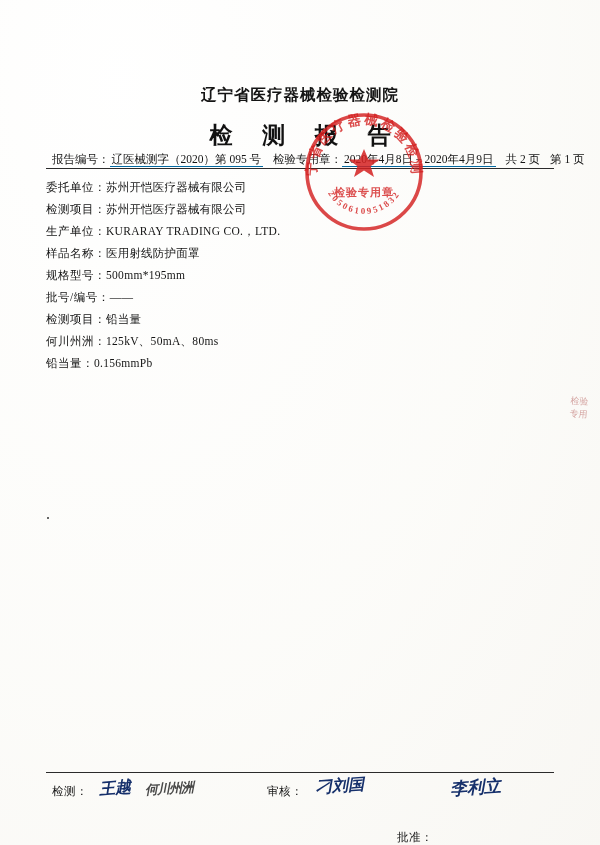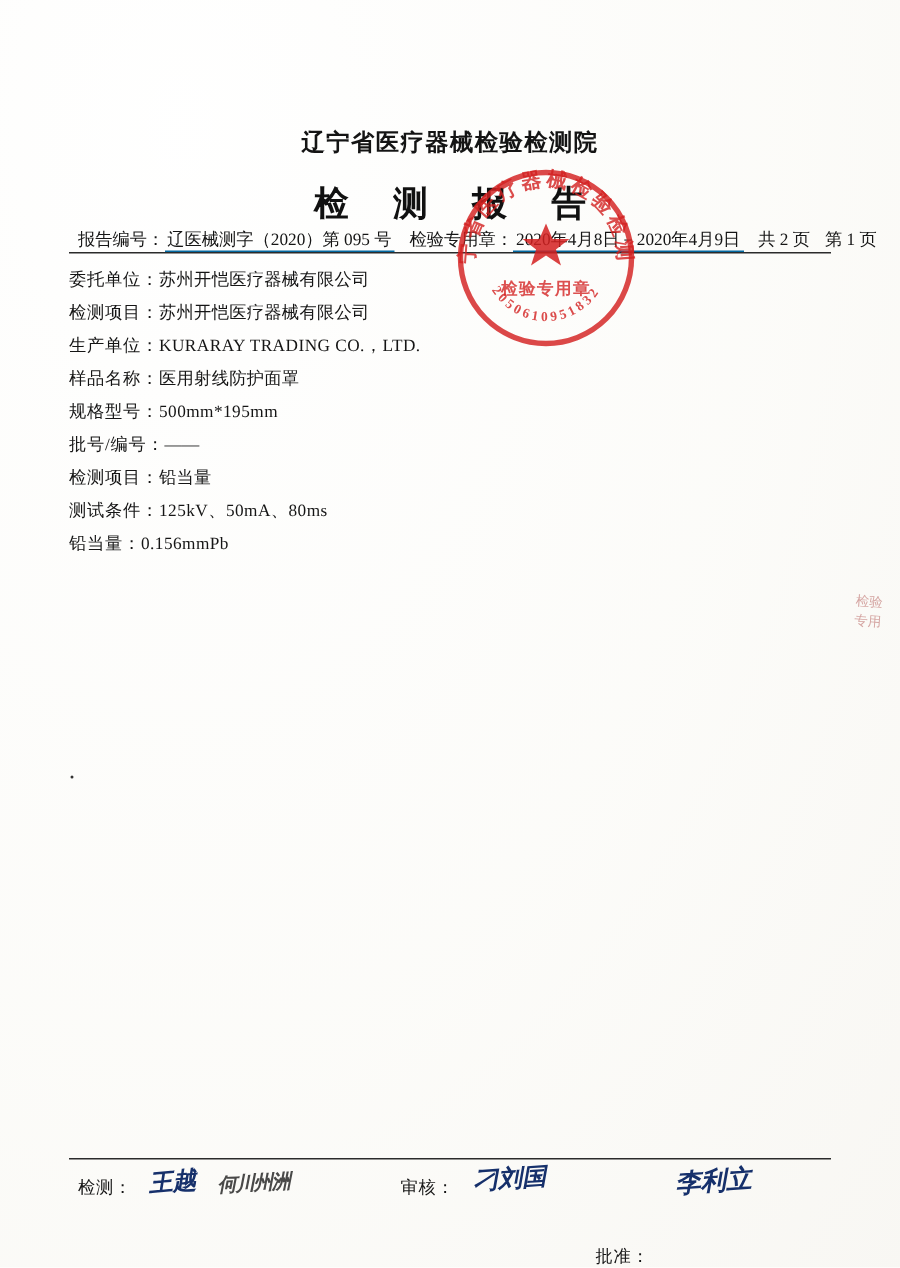--- a/index.html
+++ b/index.html
@@ -204,21 +204,21 @@
     <div class="field">
       <span class="label">规格型号：</span><span class="value latin">500mm*195mm</span>
     </div>
     <div class="field">
       <span class="label">批号/编号：</span><span class="value">——</span>
     </div>
     <div class="field">
       <span class="label">检测项目：</span><span class="value">铅当量</span>
     </div>
     <div class="field">
-      <span class="label">测试条件：</span><span class="value latin">125kV、50mA、80ms</span>
+      <span class="label">何川州洲：</span><span class="value latin">125kV、50mA、80ms</span>
     </div>
     <div class="field">
       <span class="label">铅当量：</span><span class="value latin">0.156mmPb</span>
     </div>
   </div>
 
   <div class="seal">
     <svg width="128" height="128" viewBox="0 0 128 128" xmlns="http://www.w3.org/2000/svg">
       <defs>
         <path id="arcTop" d="M 16,64 A 48,48 0 0 1 112,64" fill="none"></path>

